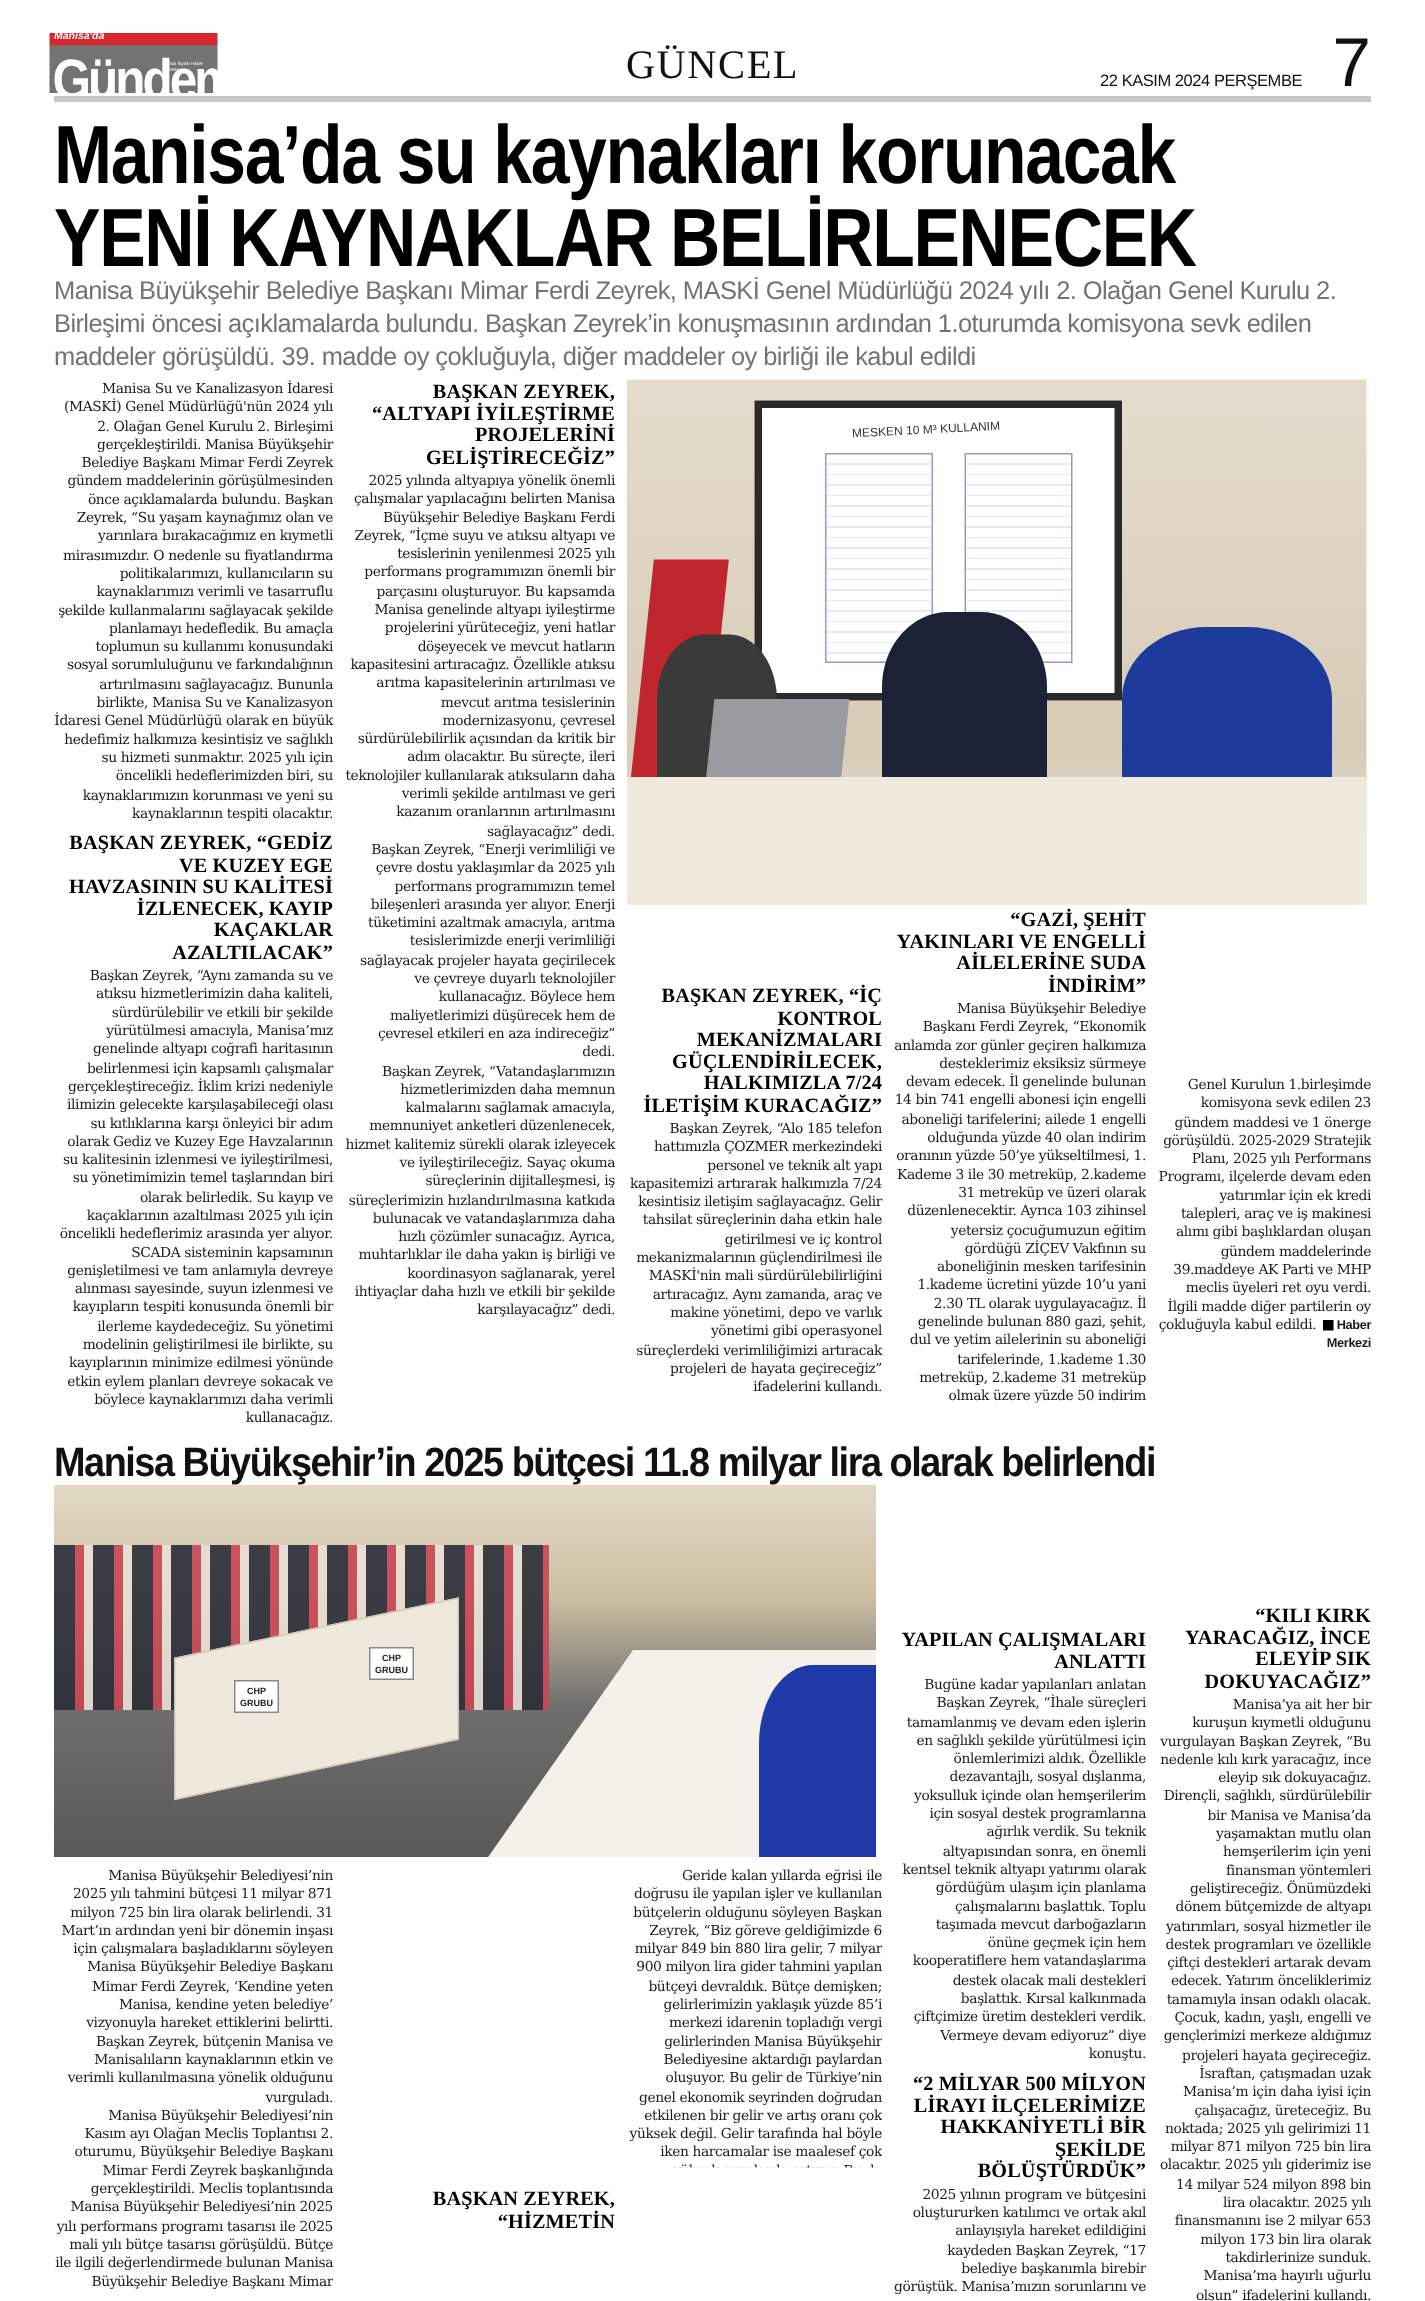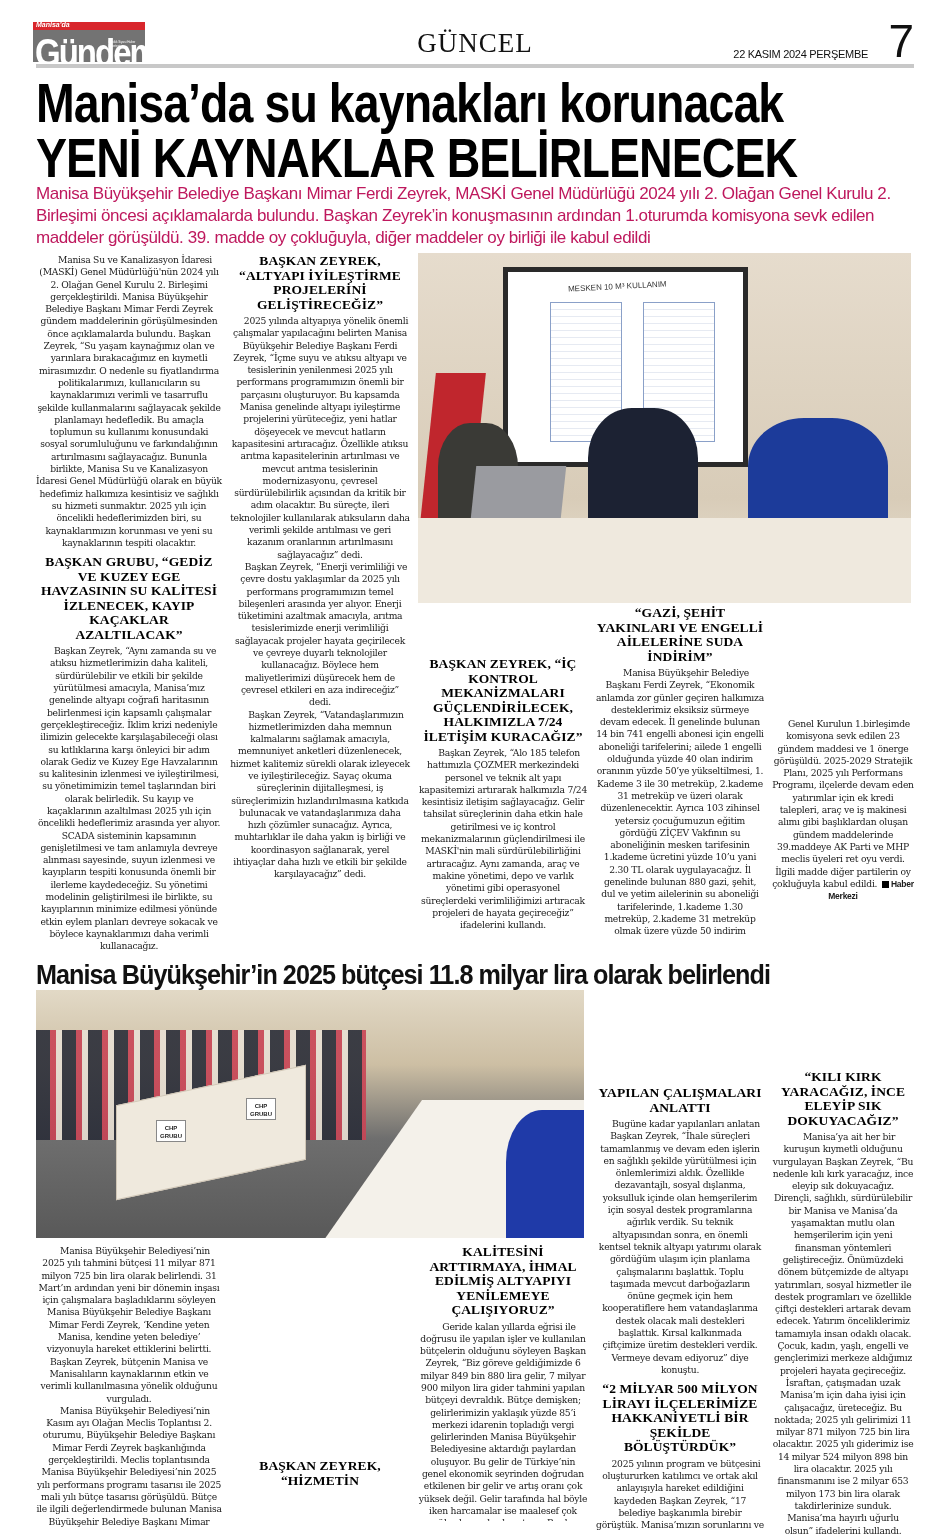--- a/index.html
+++ b/index.html
@@ -15,24 +15,24 @@
   .logo .tag { position: absolute; left: 75px; top: 10px; font: 3px "Liberation Sans", sans-serif; color: #fff; }
   .section { position: absolute; left: 0; width: 950px; top: 28px; text-align: center; font: 27px "Liberation Serif", serif; letter-spacing: 1px; }
   .date { position: absolute; right: 82px; top: 48px; font: 11px "Liberation Sans", sans-serif; letter-spacing: -0.3px; }
   .pageno { position: absolute; right: 36px; top: 18px; font: 46px/46px "Liberation Sans", sans-serif; }
   .rule { position: absolute; left: 36px; right: 36px; top: 64px; height: 4px; background: #c8c8c8; }
 
   
   .h1 { position: absolute; left: 36px; width: 880px; font-family: "Liberation Sans", sans-serif; font-weight: bold; color: #000; white-space: nowrap; letter-spacing: -1px; transform-origin: left top; }
   .h1a { top: 75px; font-size: 50px; line-height: 52px; transform: scaleX(0.93) scaleY(1.1); }
   .h1b { top: 130px; font-size: 50px; line-height: 52px; transform: scaleX(0.93) scaleY(1.1); }
-  .lead { position: absolute; left: 36px; width: 880px; top: 183px; font: 17px/22px "Liberation Sans", sans-serif; color: #be185d; letter-spacing: -0.4px; }
+  .lead { position: absolute; left: 36px; width: 880px; top: 183px; font: 17px/22px "Liberation Sans", sans-serif; color: #737373; letter-spacing: -0.4px; }
 
   
-  .col { position: absolute; font: 9.2px/12.3px "DejaVu Serif", serif; color: #1a1a1a; text-align: center; letter-spacing: -0.25px; }
+  .col { position: absolute; font: 9.2px/12.3px "DejaVu Serif", serif; color: #1a1a1a; text-align: right; letter-spacing: -0.25px; }
   .col p { text-indent: 12px; }
   .sub { font: bold 13.5px/14.5px "Liberation Serif", serif; color: #000; margin: 6px 0 3px; letter-spacing: 0.1px; }
   .sig { font: bold 8.5px "Liberation Sans", sans-serif; }
   .sq { display: inline-block; width: 7px; height: 7px; background: #000; vertical-align: middle; margin: 0 2px; }
 
   
   .photo { position: absolute; overflow: hidden; }
   .photo1 { left: 418px; top: 253px; width: 493px; height: 350px; background: linear-gradient(#e6dccd, #d8ccb8 70%, #ece4d6); }
   .screen { position: absolute; left: 85px; top: 14px; width: 245px; height: 200px; background: #fff; border: 5px solid #2a2a2a; }
   .screen .st { position: absolute; left: 60px; top: 10px; font: 8px "Liberation Sans", sans-serif; color: #333; transform: rotate(-3deg); }
@@ -65,21 +65,21 @@
 <div class="date">22 KASIM 2024 PERŞEMBE</div>
 <div class="pageno">7</div>
 <div class="rule"></div>
 
 <div class="h1 h1a">Manisa’da su kaynakları korunacak</div>
 <div class="h1 h1b">YENİ KAYNAKLAR BELİRLENECEK</div>
 <div class="lead">Manisa Büyükşehir Belediye Başkanı Mimar Ferdi Zeyrek, MASKİ Genel Müdürlüğü 2024 yılı 2. Olağan Genel Kurulu 2. Birleşimi öncesi açıklamalarda bulundu. Başkan Zeyrek’in konuşmasının ardından 1.oturumda komisyona sevk edilen maddeler görüşüldü. 39. madde oy çokluğuyla, diğer maddeler oy birliği ile kabul edildi</div>
 
 <div class="col" style="left:36px; top:254px; width:186px;">
   <p>Manisa Su ve Kanalizasyon İdaresi (MASKİ) Genel Müdürlüğü'nün 2024 yılı 2. Olağan Genel Kurulu 2. Birleşimi gerçekleştirildi. Manisa Büyükşehir Belediye Başkanı Mimar Ferdi Zeyrek gündem maddelerinin görüşülmesinden önce açıklamalarda bulundu. Başkan Zeyrek, “Su yaşam kaynağımız olan ve yarınlara bırakacağımız en kıymetli mirasımızdır. O nedenle su fiyatlandırma politikalarımızı, kullanıcıların su kaynaklarımızı verimli ve tasarruflu şekilde kullanmalarını sağlayacak şekilde planlamayı hedefledik. Bu amaçla toplumun su kullanımı konusundaki sosyal sorumluluğunu ve farkındalığının artırılmasını sağlayacağız. Bununla birlikte, Manisa Su ve Kanalizasyon İdaresi Genel Müdürlüğü olarak en büyük hedefimiz halkımıza kesintisiz ve sağlıklı su hizmeti sunmaktır. 2025 yılı için öncelikli hedeflerimizden biri, su kaynaklarımızın korunması ve yeni su kaynaklarının tespiti olacaktır.</p>
-  <div class="sub">BAŞKAN GRUBU, “GEDİZ VE KUZEY EGE HAVZASININ SU KALİTESİ İZLENECEK, KAYIP KAÇAKLAR AZALTILACAK”</div>
+  <div class="sub">BAŞKAN ZEYREK, “GEDİZ VE KUZEY EGE HAVZASININ SU KALİTESİ İZLENECEK, KAYIP KAÇAKLAR AZALTILACAK”</div>
   <p>Başkan Zeyrek, “Aynı zamanda su ve atıksu hizmetlerimizin daha kaliteli, sürdürülebilir ve etkili bir şekilde yürütülmesi amacıyla, Manisa’mız genelinde altyapı coğrafi haritasının belirlenmesi için kapsamlı çalışmalar gerçekleştireceğiz. İklim krizi nedeniyle ilimizin gelecekte karşılaşabileceği olası su kıtlıklarına karşı önleyici bir adım olarak Gediz ve Kuzey Ege Havzalarının su kalitesinin izlenmesi ve iyileştirilmesi, su yönetimimizin temel taşlarından biri olarak belirledik. Su kayıp ve kaçaklarının azaltılması 2025 yılı için öncelikli hedeflerimiz arasında yer alıyor. SCADA sisteminin kapsamının genişletilmesi ve tam anlamıyla devreye alınması sayesinde, suyun izlenmesi ve kayıpların tespiti konusunda önemli bir ilerleme kaydedeceğiz. Su yönetimi modelinin geliştirilmesi ile birlikte, su kayıplarının minimize edilmesi yönünde etkin eylem planları devreye sokacak ve böylece kaynaklarımızı daha verimli kullanacağız.</p>
 </div>
 
 <div class="col" style="left:230px; top:254px; width:180px;">
   <div class="sub" style="margin-top:0">BAŞKAN ZEYREK, “ALTYAPI İYİLEŞTİRME PROJELERİNİ GELİŞTİRECEĞİZ”</div>
   <p>2025 yılında altyapıya yönelik önemli çalışmalar yapılacağını belirten Manisa Büyükşehir Belediye Başkanı Ferdi Zeyrek, “İçme suyu ve atıksu altyapı ve tesislerinin yenilenmesi 2025 yılı performans programımızın önemli bir parçasını oluşturuyor. Bu kapsamda Manisa genelinde altyapı iyileştirme projelerini yürüteceğiz, yeni hatlar döşeyecek ve mevcut hatların kapasitesini artıracağız. Özellikle atıksu arıtma kapasitelerinin artırılması ve mevcut arıtma tesislerinin modernizasyonu, çevresel sürdürülebilirlik açısından da kritik bir adım olacaktır. Bu süreçte, ileri teknolojiler kullanılarak atıksuların daha verimli şekilde arıtılması ve geri kazanım oranlarının artırılmasını sağlayacağız” dedi.</p>
   <p>Başkan Zeyrek, “Enerji verimliliği ve çevre dostu yaklaşımlar da 2025 yılı performans programımızın temel bileşenleri arasında yer alıyor. Enerji tüketimini azaltmak amacıyla, arıtma tesislerimizde enerji verimliliği sağlayacak projeler hayata geçirilecek ve çevreye duyarlı teknolojiler kullanacağız. Böylece hem maliyetlerimizi düşürecek hem de çevresel etkileri en aza indireceğiz” dedi.</p>
   <p>Başkan Zeyrek, “Vatandaşlarımızın hizmetlerimizden daha memnun kalmalarını sağlamak amacıyla, memnuniyet anketleri düzenlenecek, hizmet kalitemiz sürekli olarak izleyecek ve iyileştirileceğiz. Sayaç okuma süreçlerinin dijitalleşmesi, iş süreçlerimizin hızlandırılmasına katkıda bulunacak ve vatandaşlarımıza daha hızlı çözümler sunacağız. Ayrıca, muhtarlıklar ile daha yakın iş birliği ve koordinasyon sağlanarak, yerel ihtiyaçlar daha hızlı ve etkili bir şekilde karşılayacağız” dedi.</p>
 </div>
 
@@ -127,21 +127,20 @@
   <p>Manisa Büyükşehir Belediyesi’nin 2025 yılı tahmini bütçesi 11 milyar 871 milyon 725 bin lira olarak belirlendi. 31 Mart’ın ardından yeni bir dönemin inşası için çalışmalara başladıklarını söyleyen Manisa Büyükşehir Belediye Başkanı Mimar Ferdi Zeyrek, ‘Kendine yeten Manisa, kendine yeten belediye’ vizyonuyla hareket ettiklerini belirtti. Başkan Zeyrek, bütçenin Manisa ve Manisalıların kaynaklarının etkin ve verimli kullanılmasına yönelik olduğunu vurguladı.</p>
   <p style="height:122px; overflow:hidden;">Manisa Büyükşehir Belediyesi’nin Kasım ayı Olağan Meclis Toplantısı 2. oturumu, Büyükşehir Belediye Başkanı Mimar Ferdi Zeyrek başkanlığında gerçekleştirildi. Meclis toplantısında Manisa Büyükşehir Belediyesi’nin 2025 yılı performans programı tasarısı ile 2025 mali yılı bütçe tasarısı görüşüldü. Bütçe ile ilgili değerlendirmede bulunan Manisa Büyükşehir Belediye Başkanı Mimar Ferdi Zeyrek, 31 Mart Mahalli İdare seçimlerinin ardından yeni bir dönemin inşası için çalışmalara başladıklarını ifade etti. Başkan Ferdi Zeyrek, “‘Kendine yeten Manisa, Kendine yeten Belediye’ olma vizyonuyla hazırladığımız planımızı bir önceki ay meclisimizin de onayını alarak icraata koyduk. Yeni plan döneminin ilk bütçesini de bugün oylayacağız. Manisa’ma ve Manisalılara ait kaynakların etkin, ekonomik ve verimli kullanılması tek derdim. İhtiyacı olanlara ihtiyaç duydukları anda en kaliteli hizmeti sunmak, kentsel sorunlara sürdürülebilir çözümler üretmek için çaba sarf ediyoruz” dedi.</p>
 </div>
 
 <div class="col" style="left:230px; top:1245px; width:180px;">
   <div style="height:208px;"></div>
   <div class="sub">BAŞKAN ZEYREK, “HİZMETİN</div>
 </div>
 
 <div class="col" style="left:418px; top:1245px; width:170px;">
-  <div class="sub" style="margin-top:0">KALİTESİNİ ARTTIRMAYA, İHMAL EDİLMİŞ ALTYAPIYI YENİLEMEYE ÇALIŞIYORUZ”</div>
   <p style="height:200px; overflow:hidden;">Geride kalan yıllarda eğrisi ile doğrusu ile yapılan işler ve kullanılan bütçelerin olduğunu söyleyen Başkan Zeyrek, “Biz göreve geldiğimizde 6 milyar 849 bin 880 lira gelir, 7 milyar 900 milyon lira gider tahmini yapılan bütçeyi devraldık. Bütçe demişken; gelirlerimizin yaklaşık yüzde 85’i merkezi idarenin topladığı vergi gelirlerinden Manisa Büyükşehir Belediyesine aktardığı paylardan oluşuyor. Bu gelir de Türkiye’nin genel ekonomik seyrinden doğrudan etkilenen bir gelir ve artış oranı çok yüksek değil. Gelir tarafında hal böyle iken harcamalar ise maalesef çok yüksek oranlarda artıyor. Bu da belediyemizi çok büyük bir finansal baskı altında çalışmak zorunda bırakıyor. Biz bu şartlarda hizmetin kalitesini artırmaya, ihmal edilmiş altyapımızı yenilemeye, bütçemizi yapmaya çalışıyoruz” ifadelerini kullandı.</p>
 </div>
 
 <div class="col" style="left:596px; top:990px; width:168px;">
   <div class="sub" style="margin-top:96px">YAPILAN ÇALIŞMALARI ANLATTI</div>
   <p>Bugüne kadar yapılanları anlatan Başkan Zeyrek, “İhale süreçleri tamamlanmış ve devam eden işlerin en sağlıklı şekilde yürütülmesi için önlemlerimizi aldık. Özellikle dezavantajlı, sosyal dışlanma, yoksulluk içinde olan hemşerilerim için sosyal destek programlarına ağırlık verdik. Su teknik altyapısından sonra, en önemli kentsel teknik altyapı yatırımı olarak gördüğüm ulaşım için planlama çalışmalarını başlattık. Toplu taşımada mevcut darboğazların önüne geçmek için hem kooperatiflere hem vatandaşlarıma destek olacak mali destekleri başlattık. Kırsal kalkınmada çiftçimize üretim destekleri verdik. Vermeye devam ediyoruz” diye konuştu.</p>
   <div class="sub">“2 MİLYAR 500 MİLYON LİRAYI İLÇELERİMİZE HAKKANİYETLİ BİR ŞEKİLDE BÖLÜŞTÜRDÜK”</div>
   <p style="height:72px; overflow:hidden;">2025 yılının program ve bütçesini oluştururken katılımcı ve ortak akıl anlayışıyla hareket edildiğini kaydeden Başkan Zeyrek, “17 belediye başkanımla birebir görüştük. Manisa’mızın sorunlarını ve ihtiyaçlarını birlikte masaya yatırdık. Öngördüğümüz yatırım bütçemizin çevre, katı atık ve kırsal kalkınma destekleri haricinde yaklaşık 2 milyar 500 milyon lirasını ilçe belediye başkanlarımızla birlikte ilçelerimize hakkaniyetli şekilde bölüştürdük” dedi.</p>
 </div>
 

